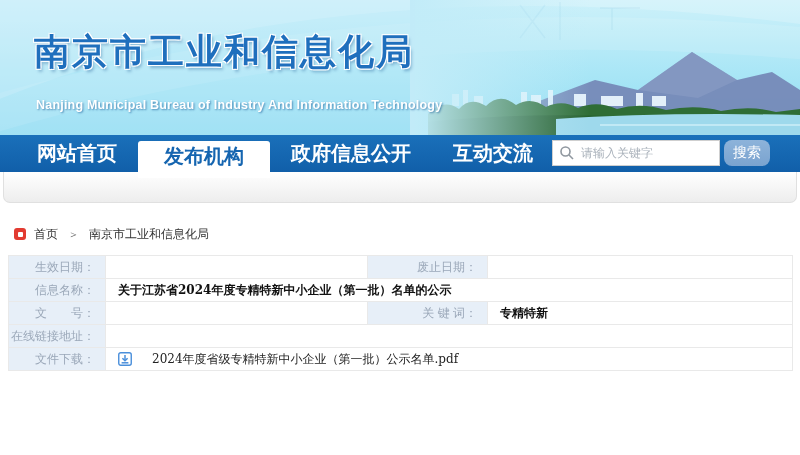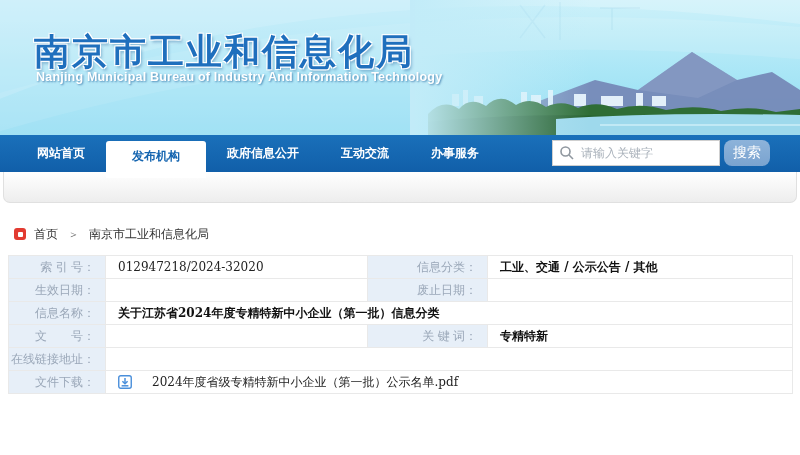--- a/index.html
+++ b/index.html
@@ -11,34 +11,34 @@
   .header svg { position:absolute; top:0; left:0; }
   .header-title {
     position:absolute; left:34px; top:28px;
     font-size:36px; font-weight:bold; letter-spacing:2px;
     color:#1f6fbd;
     text-shadow:-1px -1px 0 #fff, 1px -1px 0 #fff, -1px 1px 0 #fff, 1px 1px 0 #fff,
                  2px 3px 3px rgba(20,80,140,.35);
     white-space:nowrap;
   }
   .header-subtitle {
-    position:absolute; left:36px; top:70px;
+    position:absolute; left:36px; top:98px;
     font-size:12.5px; font-weight:bold; color:#ffffff; letter-spacing:.2px;
     text-shadow:1px 1px 2px rgba(25,90,150,.65);
     white-space:nowrap;
   }
 
   
   .navbar {
     position:absolute; top:135px; left:0; width:800px; height:37px;
     background:linear-gradient(#1a70ba, #115fa9);
     display:flex; align-items:stretch; padding-left:16px;
   }
   .nav-item {
-    color:#ffffff; font-size:12px; font-weight:bold;
+    color:#ffffff; font-size:20px; font-weight:bold;
     line-height:37px; padding:0 21px; cursor:pointer; white-space:nowrap;
   }
   .nav-item.active {
     background:#ffffff; color:#1565b0;
     margin-top:6px; height:37px; line-height:30px;
     border-radius:3px 3px 0 0; position:relative; z-index:3;
     padding:0 26px;
   }
   .search-wrap { position:absolute; right:30px; top:5px; height:31px; display:flex; z-index:4; }
   .search-box { position:relative; width:168px; height:26px; }
@@ -173,35 +173,29 @@
 </div>
 
 <table class="info">
   <colgroup>
       <col style="width:97px">
       <col style="width:262px">
       <col style="width:120px">
       <col style="width:305px">
     </colgroup>
   <tbody>
-      <tr>
-    <td class="lbl">索 引 号：</td>
-    <td class="val">012947218/2024-32020</td>
-    <td class="lbl">信息分类：</td>
-    <td class="val b">工业、交通 / 公示公告 / 其他</td>
-  </tr>
   <tr>
     <td class="lbl">生效日期：</td>
     <td class="val"></td>
     <td class="lbl">废止日期：</td>
     <td class="val"></td>
   </tr>
   <tr>
     <td class="lbl">信息名称：</td>
-    <td class="val b" colspan="3">关于江苏省2024年度专精特新中小企业（第一批）信息分类</td>
+    <td class="val b" colspan="3">关于江苏省2024年度专精特新中小企业（第一批）名单的公示</td>
   </tr>
   <tr>
     <td class="lbl">文　　号：</td>
     <td class="val"></td>
     <td class="lbl">关 键 词：</td>
     <td class="val b">专精特新</td>
   </tr>
   <tr>
     <td class="lbl">在线链接地址：</td>
     <td class="val" colspan="3"></td>

